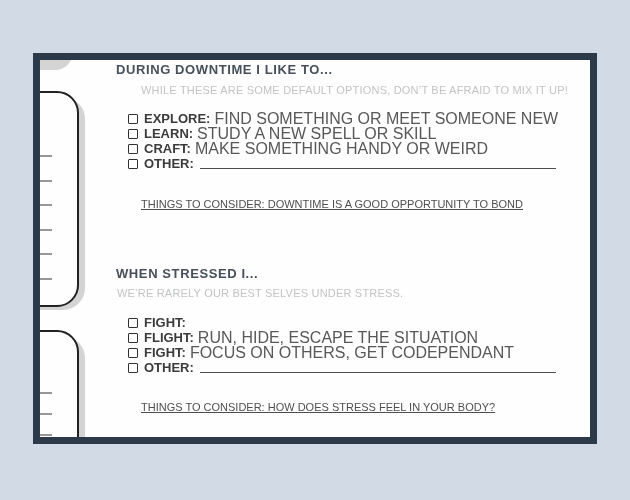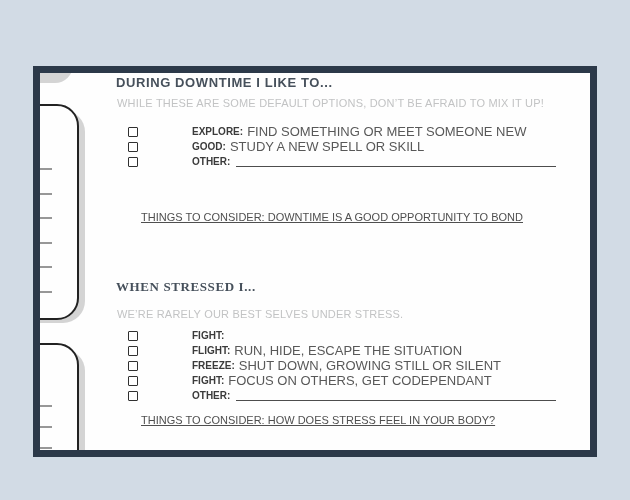--- a/index.html
+++ b/index.html
@@ -6,21 +6,21 @@
   body{
     width:630px;height:500px;
     font-family:"Liberation Sans", sans-serif;
     -webkit-font-smoothing:antialiased;
   }
   .canvas{
     position:relative;width:630px;height:500px;
     background:#d2dbe5;overflow:hidden;
   }
   .page{
-    position:absolute;left:33px;top:66px;
+    position:absolute;left:33px;top:53px;
     width:564px;height:391px;
     box-sizing:border-box;
     background:#fefefe;
     border:7px solid #2c3949;
     overflow:hidden;
   }
   .inner{position:relative;width:550px;height:377px;}
 
   
   .deco{position:absolute;}
@@ -44,35 +44,35 @@
     font-size:11px;letter-spacing:.2px;
     color:#c2c3c4;white-space:nowrap;
   }
   .options{position:absolute;left:88px;width:428px;}
   .opt-row{display:flex;align-items:center;height:15px;white-space:nowrap;}
   .cb{
     flex:0 0 auto;width:8px;height:8px;
     border:1.5px solid #303030;border-radius:1px;
     margin-right:6px;background:#fff;
   }
-  .term{font-size:10px;font-weight:bold;color:#3b3b3b;margin-right:4px;margin-left:48px;}
-  .desc{font-size:13px;color:#585858;}
+  .term{font-size:13px;font-weight:bold;color:#3b3b3b;margin-right:4px;}
+  .desc{font-size:16px;color:#585858;}
   .wline{flex:1 1 auto;height:9px;border-bottom:1px solid #4d4d4d;margin-left:2px;}
   .note{
     position:absolute;left:101px;width:450px;
     font-size:11px;line-height:16px;color:#4f4f4f;text-decoration:underline;
   }
   .note div{white-space:nowrap;}
 
   .s1-heading{top:2px;}
-  .s1-subtitle{top:24px;}
+  .s1-subtitle{top:24px;margin-left:24px;}
   .s1-options{top:51px;}
   .s1-note{top:136px;}
-  .s2-heading{top:206px;font-family:Liberation Serif, serif;}
-  .s2-subtitle{top:227px;margin-top:8px;}
+  .s2-heading{top:206px;}
+  .s2-subtitle{top:227px;}
   .s2-options{top:255px;}
   .s2-note{top:339px;}
 </style>
 </head>
 <body>
 
 <div class="canvas">
   <div class="page">
     <div class="inner">
 
@@ -97,22 +97,27 @@
       <div class="subtitle s1-subtitle">WHILE THESE ARE SOME DEFAULT OPTIONS, DON’T BE AFRAID TO MIX IT UP!</div>
 
       <div class="options s1-options">
         <div class="opt-row">
           <span class="cb"></span>
           <span class="term">EXPLORE:</span>
           <span class="desc">FIND SOMETHING OR MEET SOMEONE NEW</span>
         </div>
         <div class="opt-row">
           <span class="cb"></span>
-          <span class="term">GOOD:</span>
+          <span class="term">LEARN:</span>
           <span class="desc">STUDY A NEW SPELL OR SKILL</span>
+        </div>
+        <div class="opt-row">
+          <span class="cb"></span>
+          <span class="term">CRAFT:</span>
+          <span class="desc">MAKE SOMETHING HANDY OR WEIRD</span>
         </div>
         <div class="opt-row">
           <span class="cb"></span>
           <span class="term">OTHER:</span>
           <span class="wline"></span>
         </div>
       </div>
 
       <div class="note s1-note">
         <div>THINGS TO CONSIDER: DOWNTIME IS A GOOD OPPORTUNITY TO BOND</div>
@@ -126,25 +131,20 @@
           <span class="cb"></span>
           <span class="term">FIGHT:</span>
         </div>
         <div class="opt-row">
           <span class="cb"></span>
           <span class="term">FLIGHT:</span>
           <span class="desc">RUN, HIDE, ESCAPE THE SITUATION</span>
         </div>
         <div class="opt-row">
           <span class="cb"></span>
-          <span class="term">FREEZE:</span>
-          <span class="desc">SHUT DOWN, GROWING STILL OR SILENT</span>
-        </div>
-        <div class="opt-row">
-          <span class="cb"></span>
           <span class="term">FIGHT:</span>
           <span class="desc">FOCUS ON OTHERS, GET CODEPENDANT</span>
         </div>
         <div class="opt-row">
           <span class="cb"></span>
           <span class="term">OTHER:</span>
           <span class="wline"></span>
         </div>
       </div>
 

